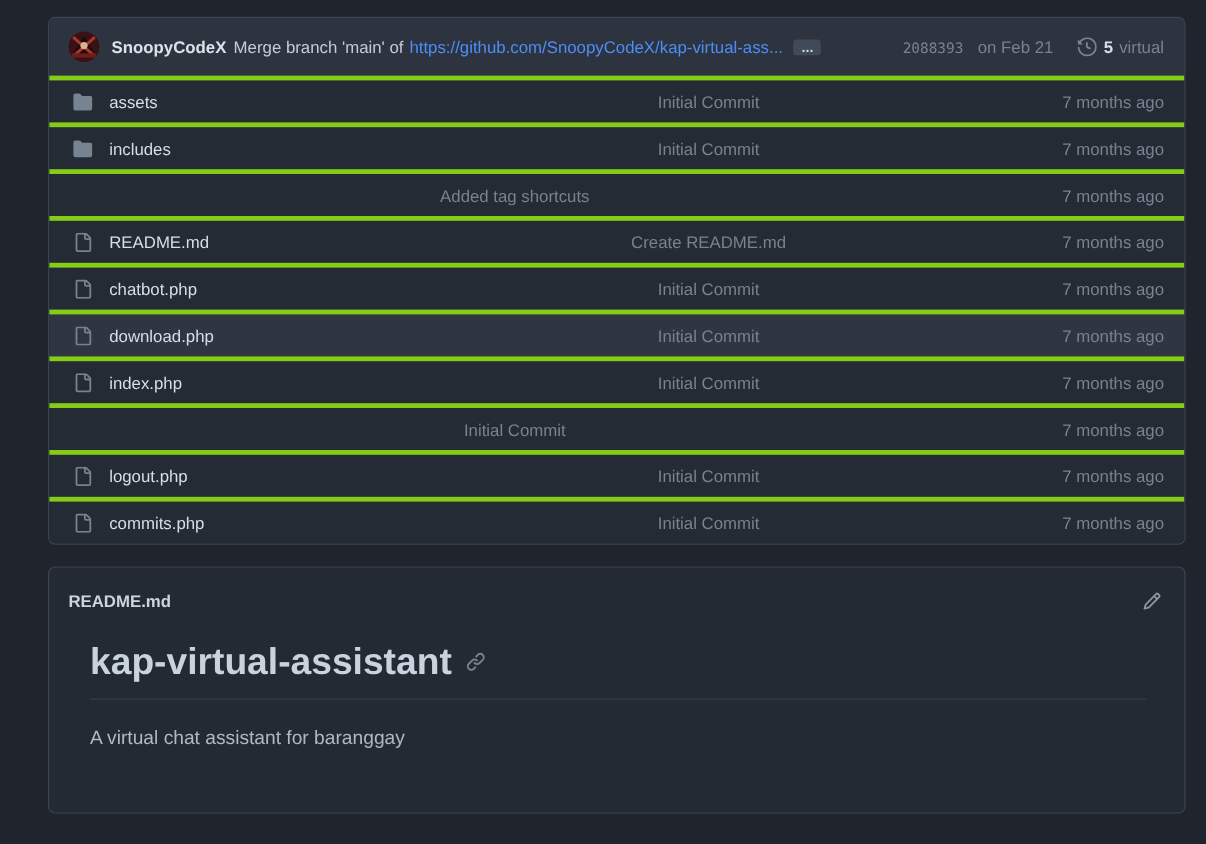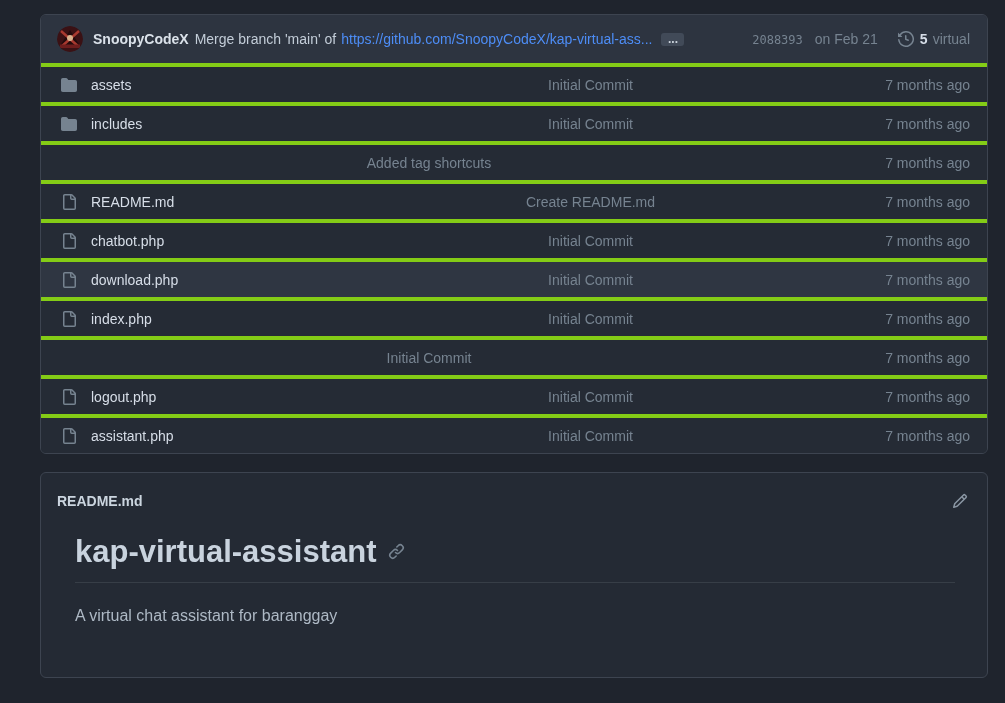--- a/index.html
+++ b/index.html
@@ -246,21 +246,21 @@
   </div>
 
   <div class="file-row">
     <div class="name-cell">
 
       <span class="icon file-glyph">
         <svg width="16" height="16" viewBox="0 0 16 16" fill="currentColor">
               <path d="M2 1.75C2 .784 2.784 0 3.75 0h6.586c.464 0 .909.184 1.237.513l2.914 2.914c.329.328.513.773.513 1.237v9.586A1.75 1.75 0 0 1 13.25 16h-9.5A1.75 1.75 0 0 1 2 14.25V1.75Zm1.75-.25a.25.25 0 0 0-.25.25v12.5c0 .138.112.25.25.25h9.5a.25.25 0 0 0 .25-.25V6h-2.75A1.75 1.75 0 0 1 9 4.25V1.5H3.75Zm6.75.062V4.25c0 .138.112.25.25.25h2.688l-.011-.013-2.914-2.914-.013-.011Z"></path>
             </svg>
       </span>
-      <a class="file-name">assistant.php</a>
+      <a class="file-name">commits.php</a>
     </div>
     <div class="msg-cell">
       <a class="commit-msg">Initial Commit</a>
     </div>
     <div class="age-cell">7 months ago</div>
   </div>
 </div>
 </div>
 
 <div class="readme-card">

